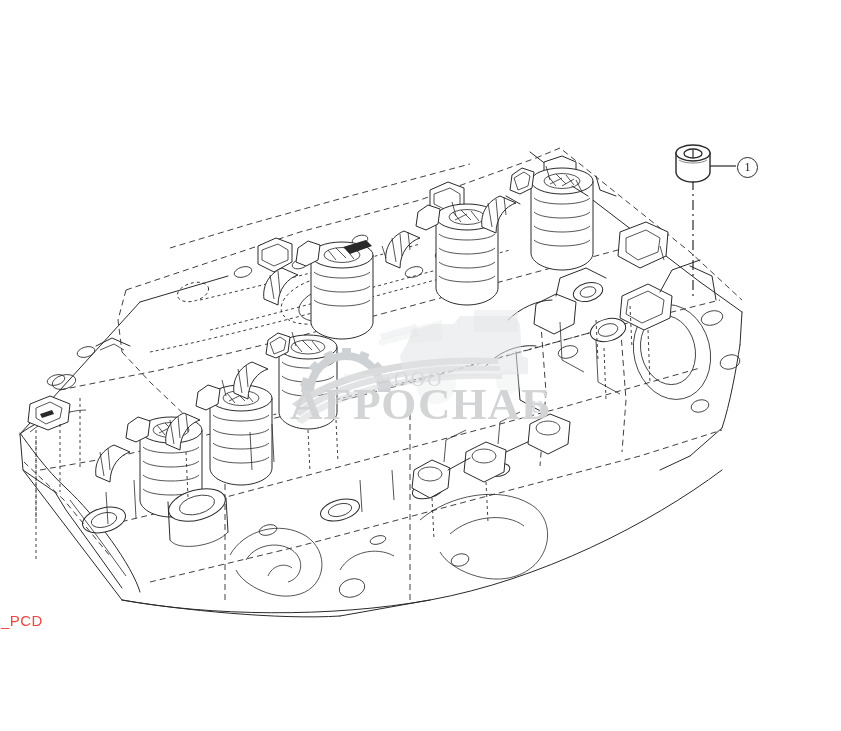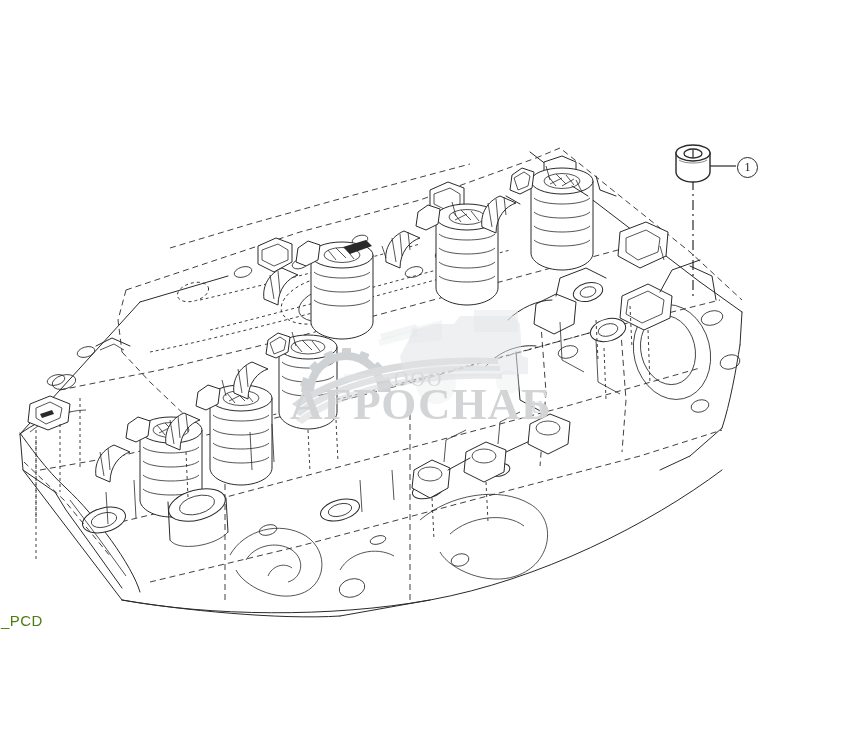--- a/index.html
+++ b/index.html
@@ -36,21 +36,21 @@
     position:absolute;left:531px;top:391px;
     font-family:"Liberation Serif", serif;
     font-size:25px;color:#d9dcde;
     user-select:none;
   }
 
   
   #corner-label{
     position:absolute;left:1px;top:612px;
     font-family:"Liberation Sans", sans-serif;
-    font-size:15px;letter-spacing:.4px;color:#4d7c0f;
+    font-size:15px;letter-spacing:.4px;color:#ef4444;
   }
 
   
   #callout-1{
     position:absolute;left:737px;top:157px;
     width:19px;height:19px;border:1px solid #2a2a2a;border-radius:50%;
     display:flex;align-items:center;justify-content:center;
     font-family:"Liberation Serif", serif;font-size:12px;color:#1a1a1a;
     background:#fff;
   }

